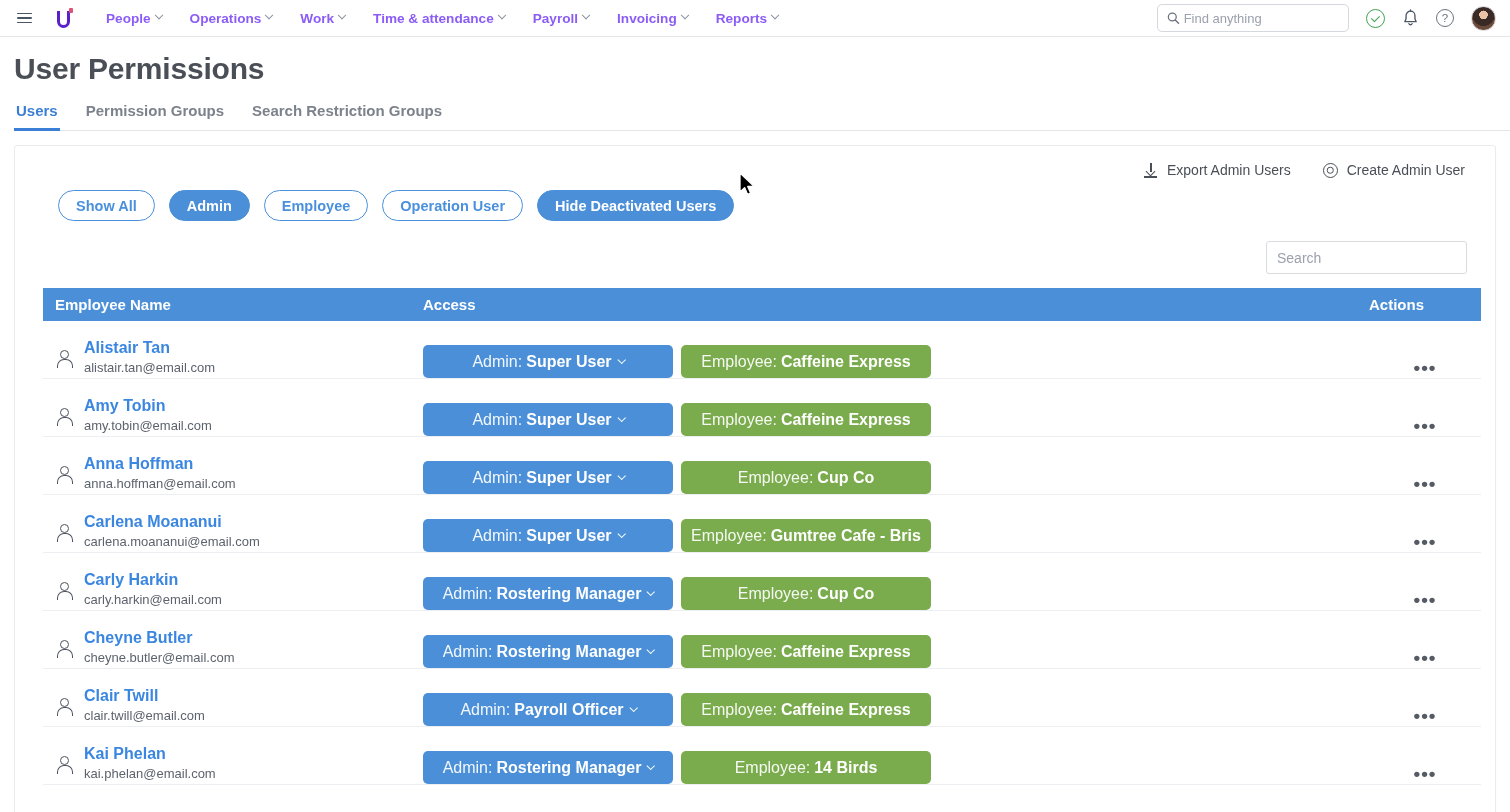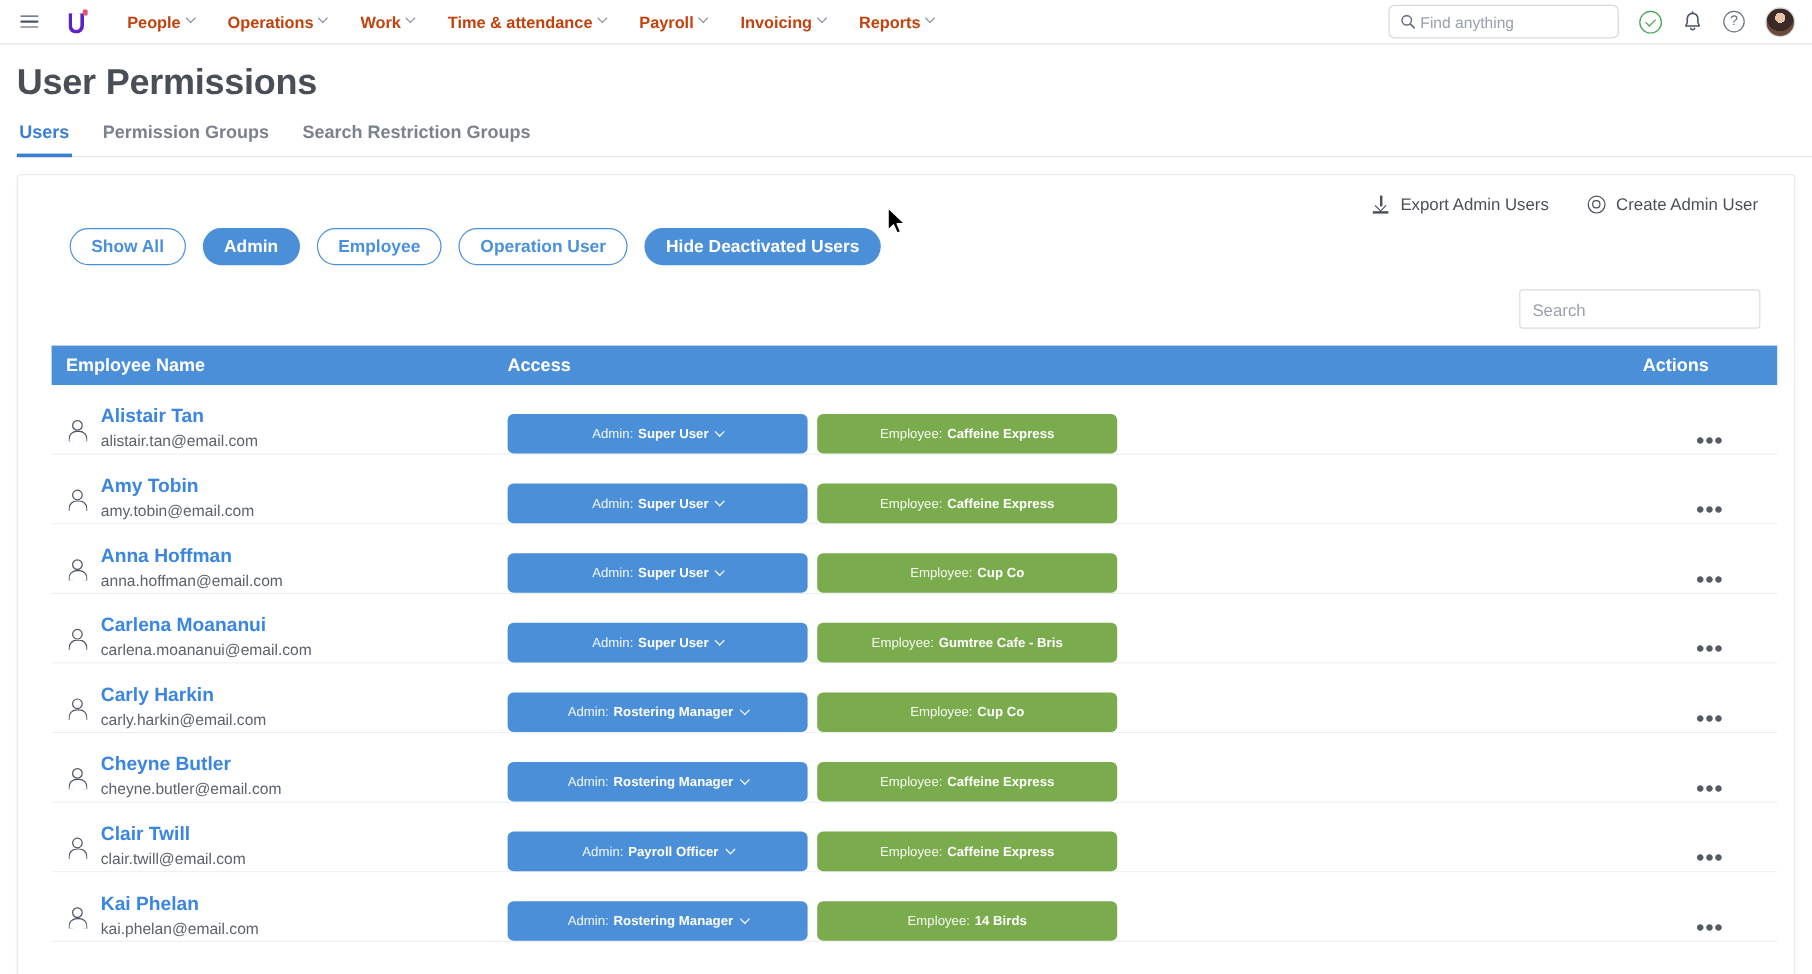--- a/index.html
+++ b/index.html
@@ -43,21 +43,21 @@
     margin-top: 2px;
   }
   .logo .dot {
     position: absolute; top: 5px; right: 7px;
     width: 4.5px; height: 4.5px; background: #e0527a; border-radius: 1px;
   }
   .navitem {
     display: flex; align-items: center; gap: 5px;
     padding: 0 14px;
     height: 37px;
-    font-size: 13.6px; font-weight: bold; color: #c2410c;
+    font-size: 13.6px; font-weight: bold; color: #8b5cf6;
     cursor: pointer; white-space: nowrap;
   }
   .caret {
     display: inline-block;
     width: 6px; height: 6px;
     border-right: 1.3px solid #8b93a0;
     border-bottom: 1.3px solid #8b93a0;
     transform: rotate(45deg) translate(-2px,-2px);
   }
   .nav-right {
@@ -208,21 +208,21 @@
     border:1.5px solid #4c5260; border-bottom:none;
     border-radius: 7px 7px 0 0;
   }
   .nm { font-size: 16px; font-weight: bold; color: #3a86e0; cursor: pointer; line-height: 1.25; }
   .em { font-size: 13px; color: #5d636d; line-height: 1.45; margin-top: 1px; }
 
   .cell-access { flex: 1; display: flex; align-items: center; gap: 8px; }
   .badge {
     height: 33px; border-radius: 5px;
     display: flex; align-items: center; justify-content: center; gap: 4px;
-    font-size: 11px; color: #fff; cursor: pointer; white-space: nowrap;
+    font-size: 16px; color: #fff; cursor: pointer; white-space: nowrap;
     padding: 0 12px;
   }
   .badge.blue { background: #4a8fd8; width: 250px; }
   .badge.green { background: #7aab4c; width: 250px; cursor: default; }
   .badge .lbl { font-weight: normal; opacity: 0.93; }
   .badge .val { font-weight: bold; }
   .badge .chev {
     width: 6px; height: 6px; border-right: 1.5px solid #fff; border-bottom: 1.5px solid #fff;
     transform: rotate(45deg) translate(-1px,-2px); margin-left: 2px;
   }

